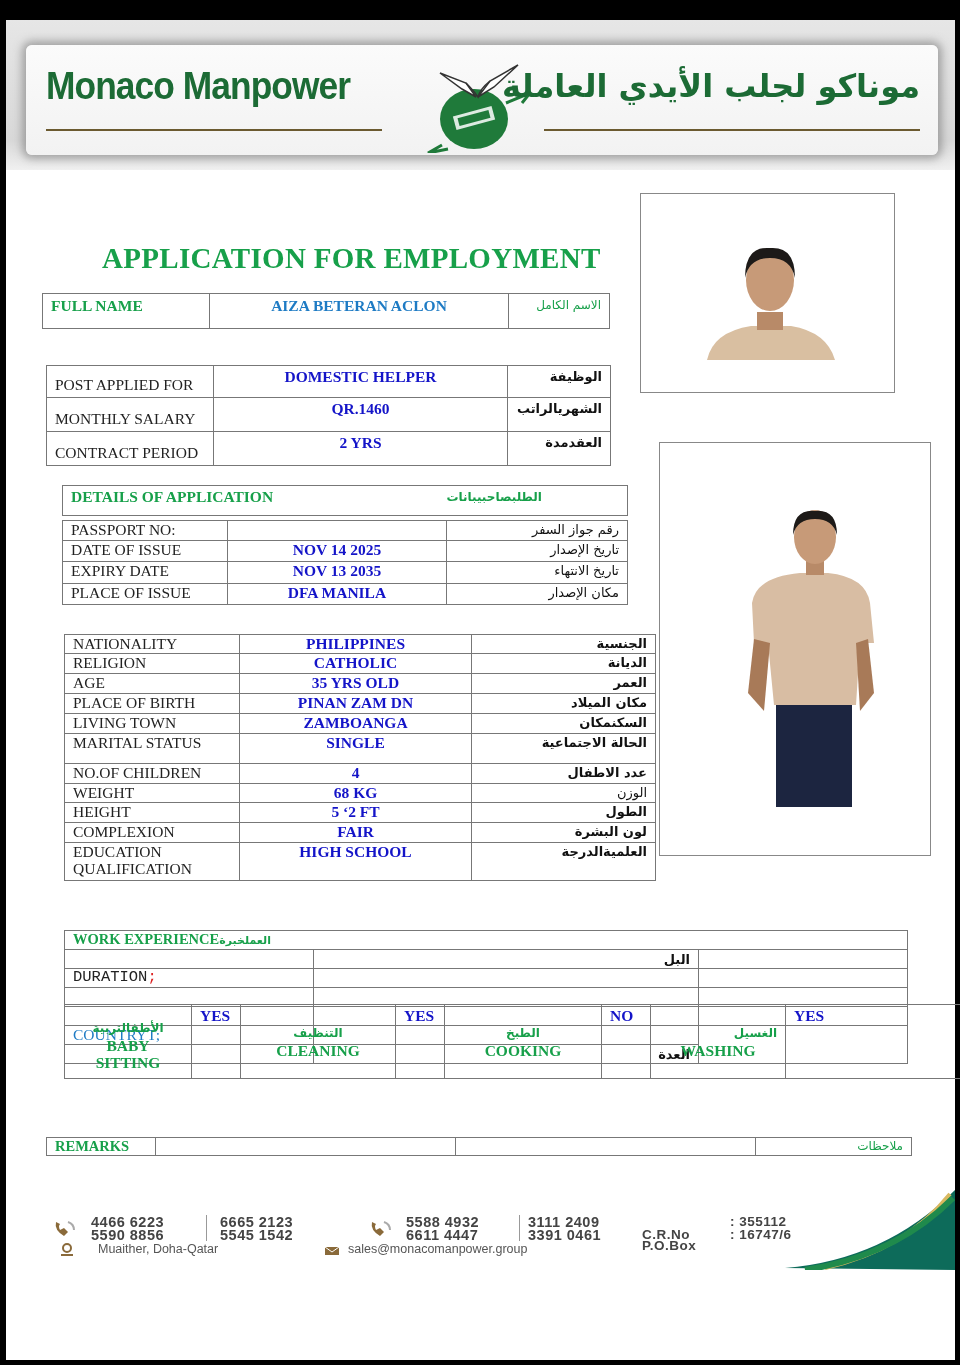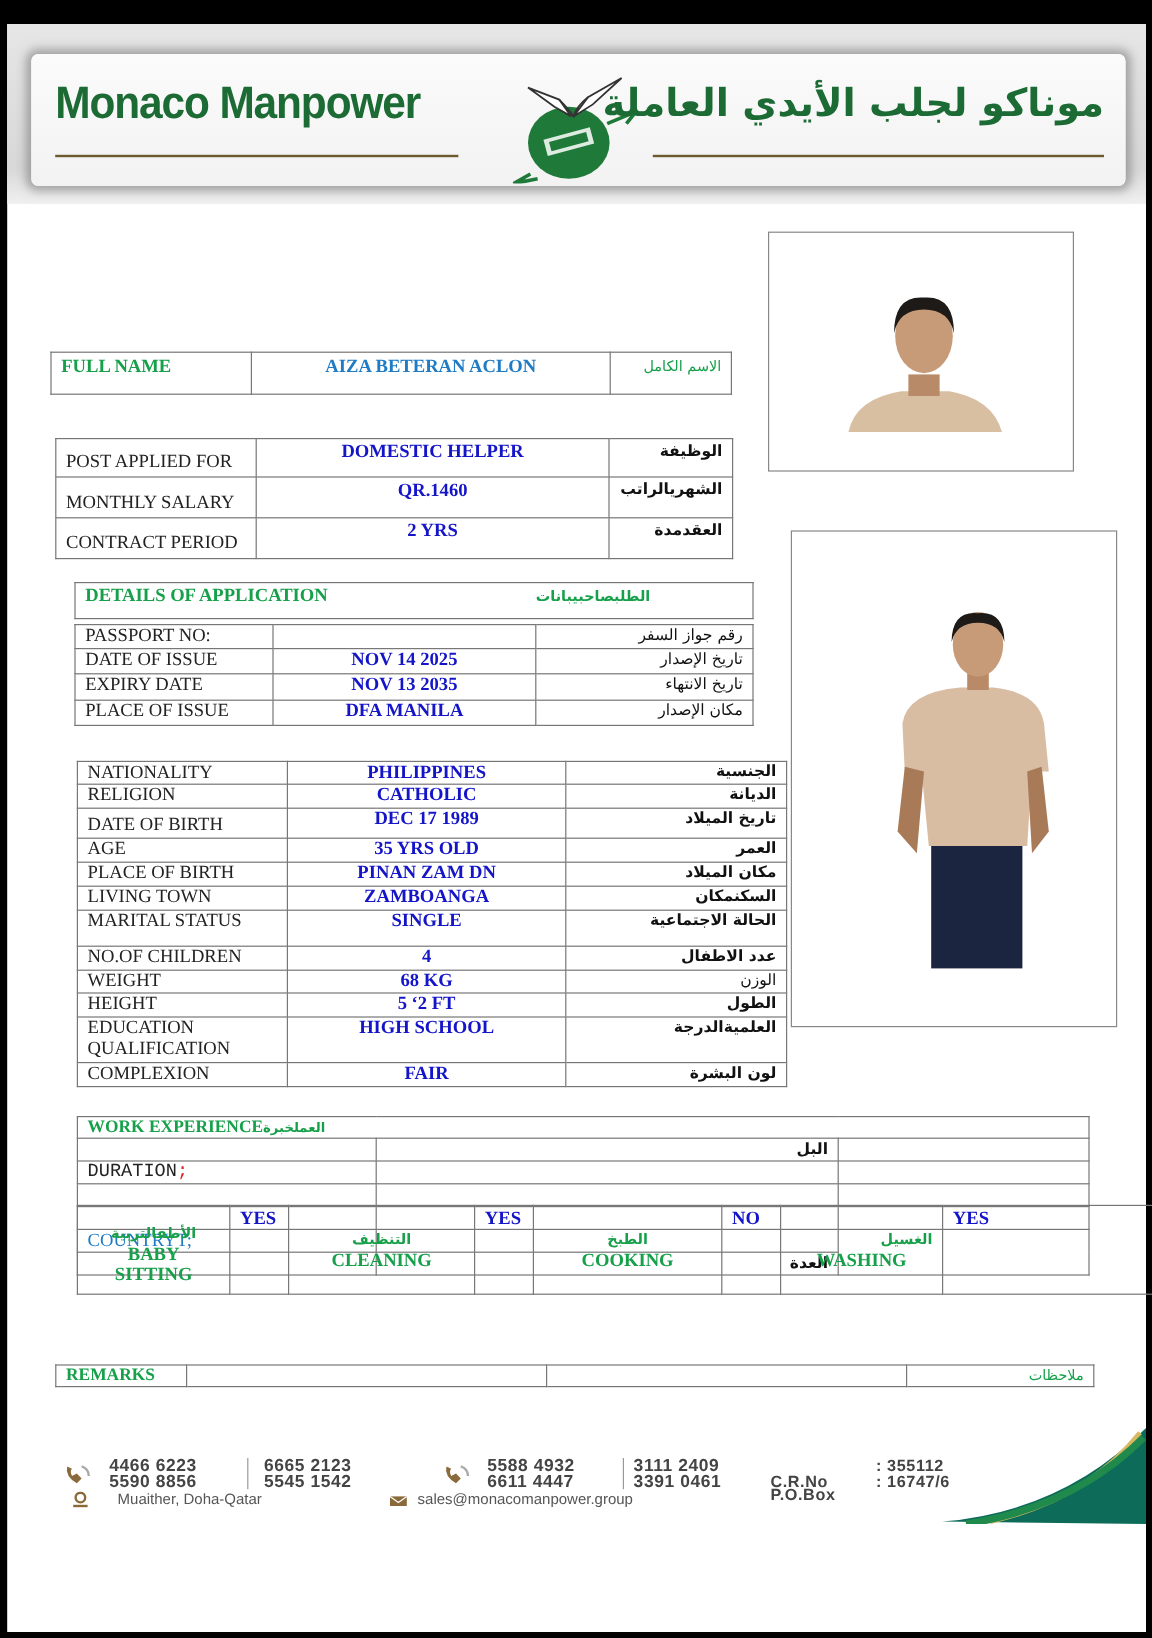--- a/index.html
+++ b/index.html
@@ -77,20 +77,21 @@
         <path d="M88 50 L112 40 L104 50" fill="none" stroke="#1f7a3a" stroke-width="3"></path>
         <path d="M24 92 L10 100 L30 96" fill="none" stroke="#1f7a3a" stroke-width="3"></path>
         <rect x="36" y="58" width="40" height="14" fill="#fff" opacity="0.85" transform="rotate(-15 56 65)"></rect>
         <rect x="40" y="61" width="32" height="8" fill="#1f7a3a" transform="rotate(-15 56 65)"></rect>
       </svg>
       <div class="banner-line-r"></div>
       <div class="brand-ar">موناكو لجلب الأيدي العاملة</div>
     </div>
   </div>
 
+  <div class="title">APPLICATION FOR EMPLOYMENT</div>
 
   <table style="left:36px; top:273px; width:568px;">
     <tbody>
         <tr style="height:35px;">
       <td class="green" style="width:150px; padding-top:3px;">FULL NAME</td>
       <td class="val" style="color:#1e7bc4; padding-top:3px;">AIZA  BETERAN ACLON</td>
       <td class="ar-g" style="width:84px; padding-top:3px;">الاسم الكامل</td>
     </tr>
   </tbody>
     </table>
@@ -156,25 +157,20 @@
         <tr style="height:19px;">
       <td class="lbl" style="width:158px;">NATIONALITY</td>
       <td class="val" style="width:215px;">PHILIPPINES</td>
       <td class="ar">الجنسية</td>
     </tr>
     <tr style="height:20px;">
       <td class="lbl">RELIGION</td>
       <td class="val">CATHOLIC</td>
       <td class="ar">الديانة</td>
     </tr>
-    <tr style="height:25px;">
-      <td class="lbl" style="vertical-align:bottom; padding-bottom:2px;">DATE OF BIRTH</td>
-      <td class="val">DEC 17 1989</td>
-      <td class="ar">تاريخ الميلاد</td>
-    </tr>
     <tr style="height:20px;">
       <td class="lbl">AGE</td>
       <td class="val">35 YRS OLD</td>
       <td class="ar">العمر</td>
     </tr>
     <tr style="height:20px;">
       <td class="lbl">PLACE OF BIRTH</td>
       <td class="val">PINAN ZAM DN</td>
       <td class="ar">مكان الميلاد</td>
     </tr>
@@ -196,29 +192,29 @@
     <tr style="height:19px;">
       <td class="lbl">WEIGHT</td>
       <td class="val">68  KG</td>
       <td class="ar" style="font-weight:normal;">الوزن</td>
     </tr>
     <tr style="height:20px;">
       <td class="lbl">HEIGHT</td>
       <td class="val">5 ‘2 FT</td>
       <td class="ar">الطول</td>
     </tr>
+    <tr style="height:20px;">
+      <td class="lbl">COMPLEXION</td>
+      <td class="val">FAIR</td>
+      <td class="ar">لون البشرة</td>
+    </tr>
     <tr style="height:38px;">
       <td class="lbl">EDUCATION QUALIFICATION</td>
       <td class="val">HIGH SCHOOL</td>
       <td class="ar">العلميةالدرجة</td>
-    </tr>
-    <tr style="height:20px;">
-      <td class="lbl">COMPLEXION</td>
-      <td class="val">FAIR</td>
-      <td class="ar">لون البشرة</td>
     </tr>
   </tbody>
     </table>
 
   <div class="photo1">
     <svg width="253" height="198" viewBox="0 0 253 198">
       <path d="M66 166 Q72 138 110 132 L150 132 Q186 138 194 166 Z" fill="#d9bfa1"></path>
       <rect x="116" y="118" width="26" height="18" fill="#b88a68"></rect>
       <ellipse cx="129" cy="86" rx="24" ry="31" fill="#c79a78"></ellipse>
       <path d="M104 84 Q104 52 129 54 Q154 52 154 84 Q150 64 129 64 Q108 64 104 84 Z" fill="#1d1a18"></path>

